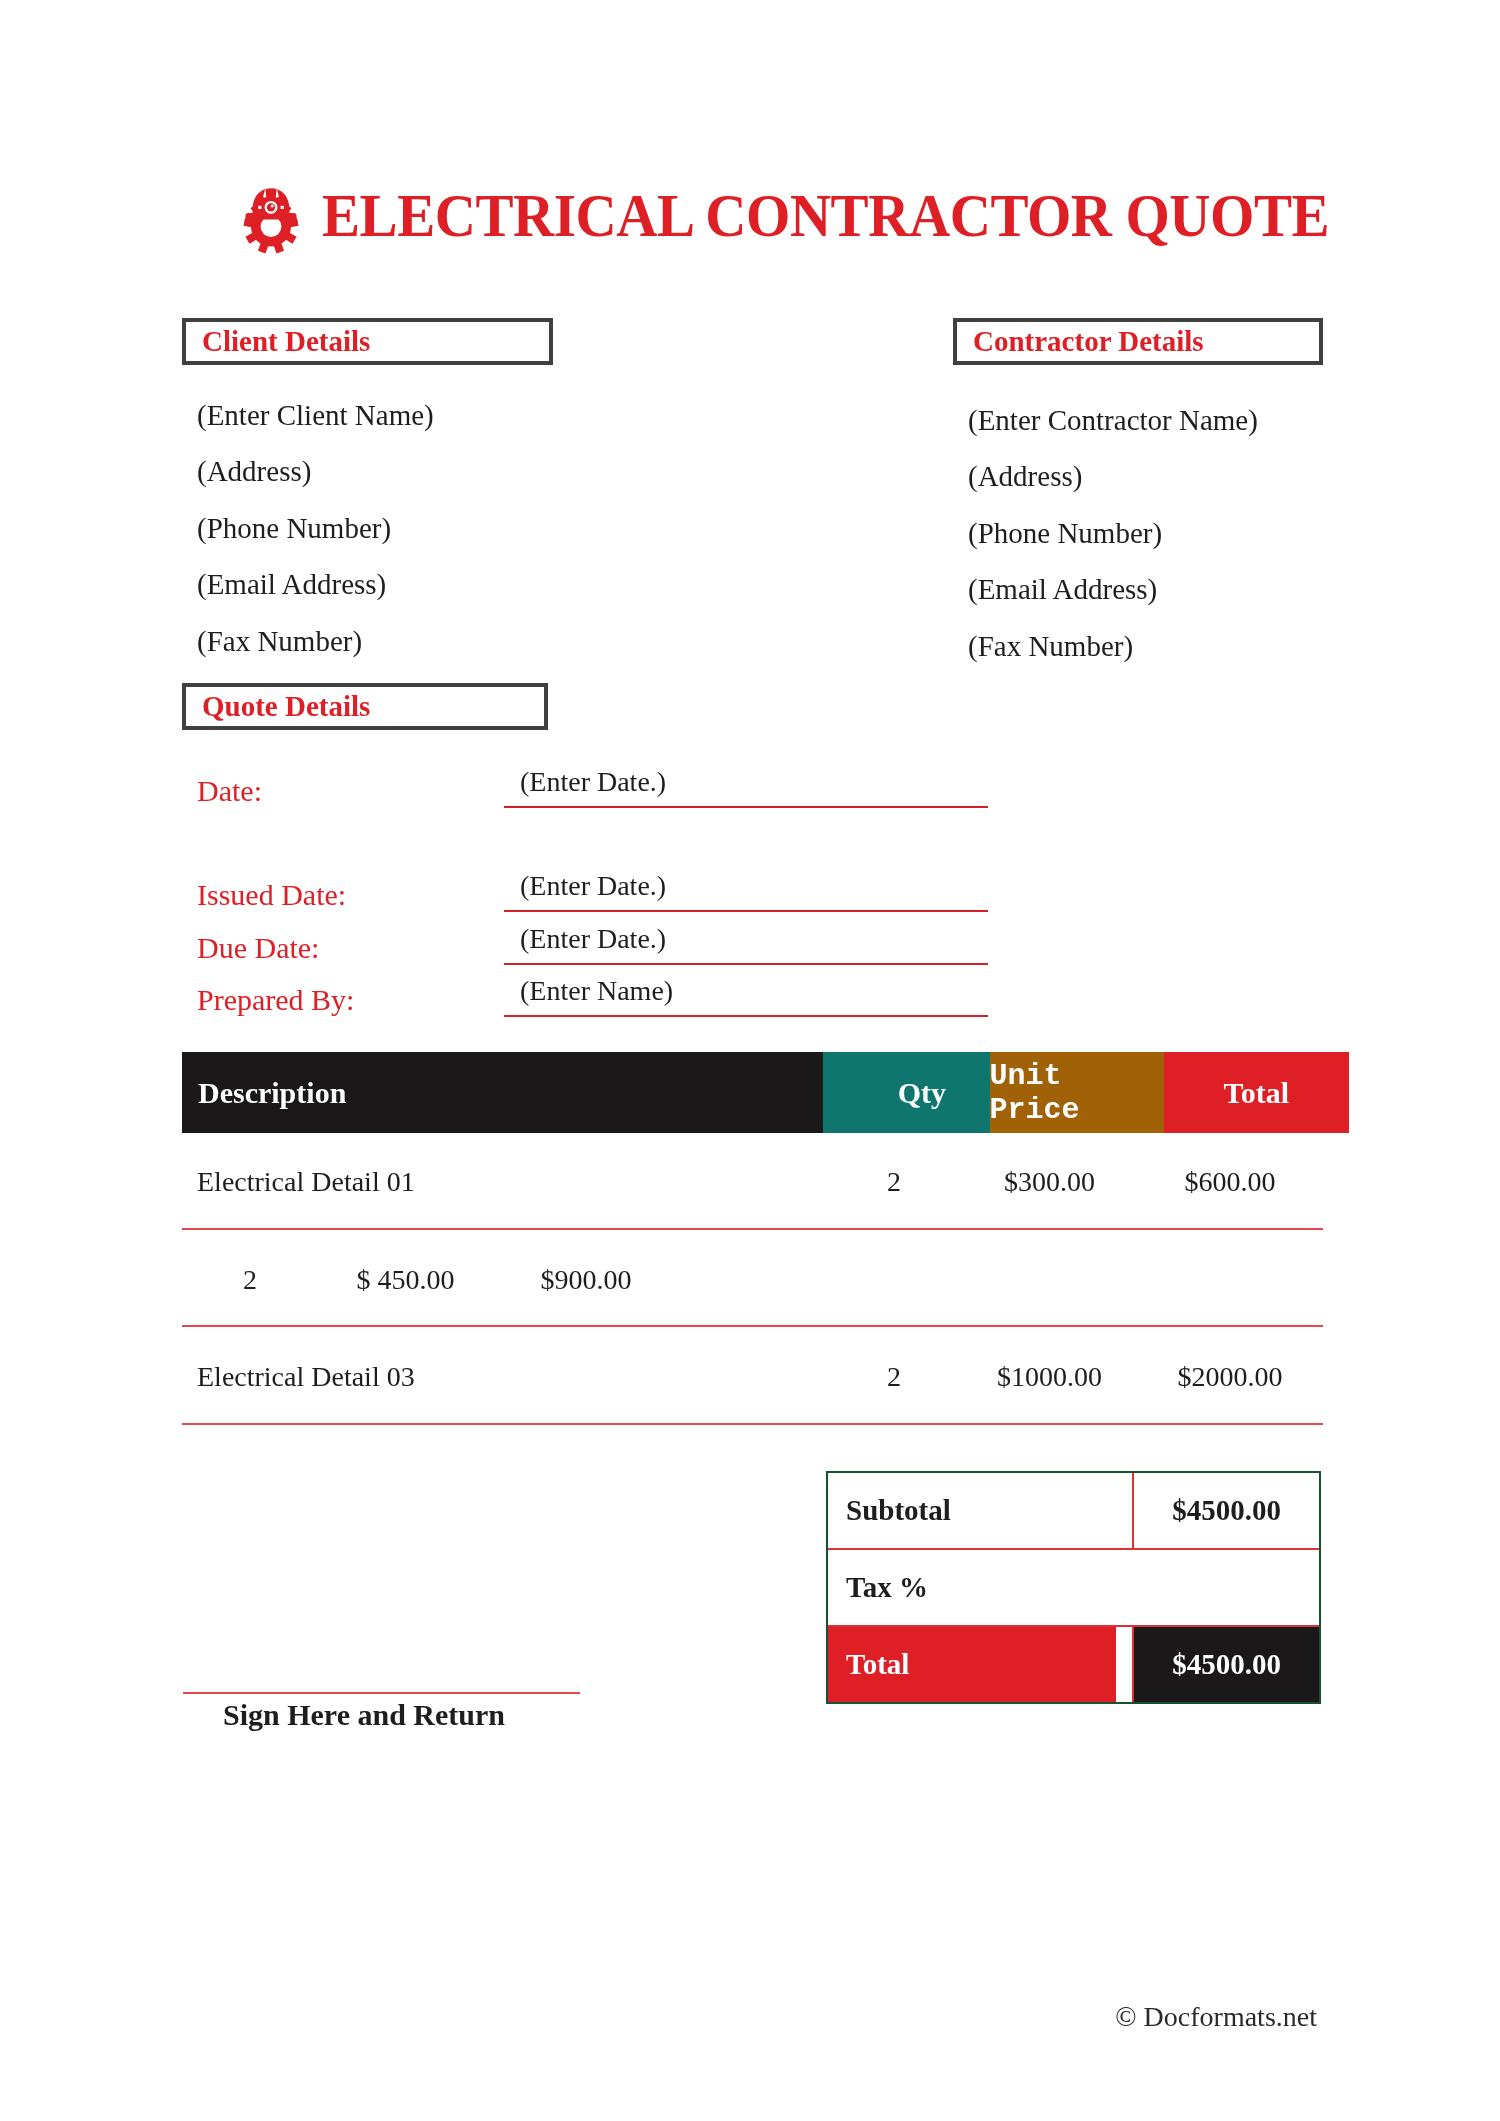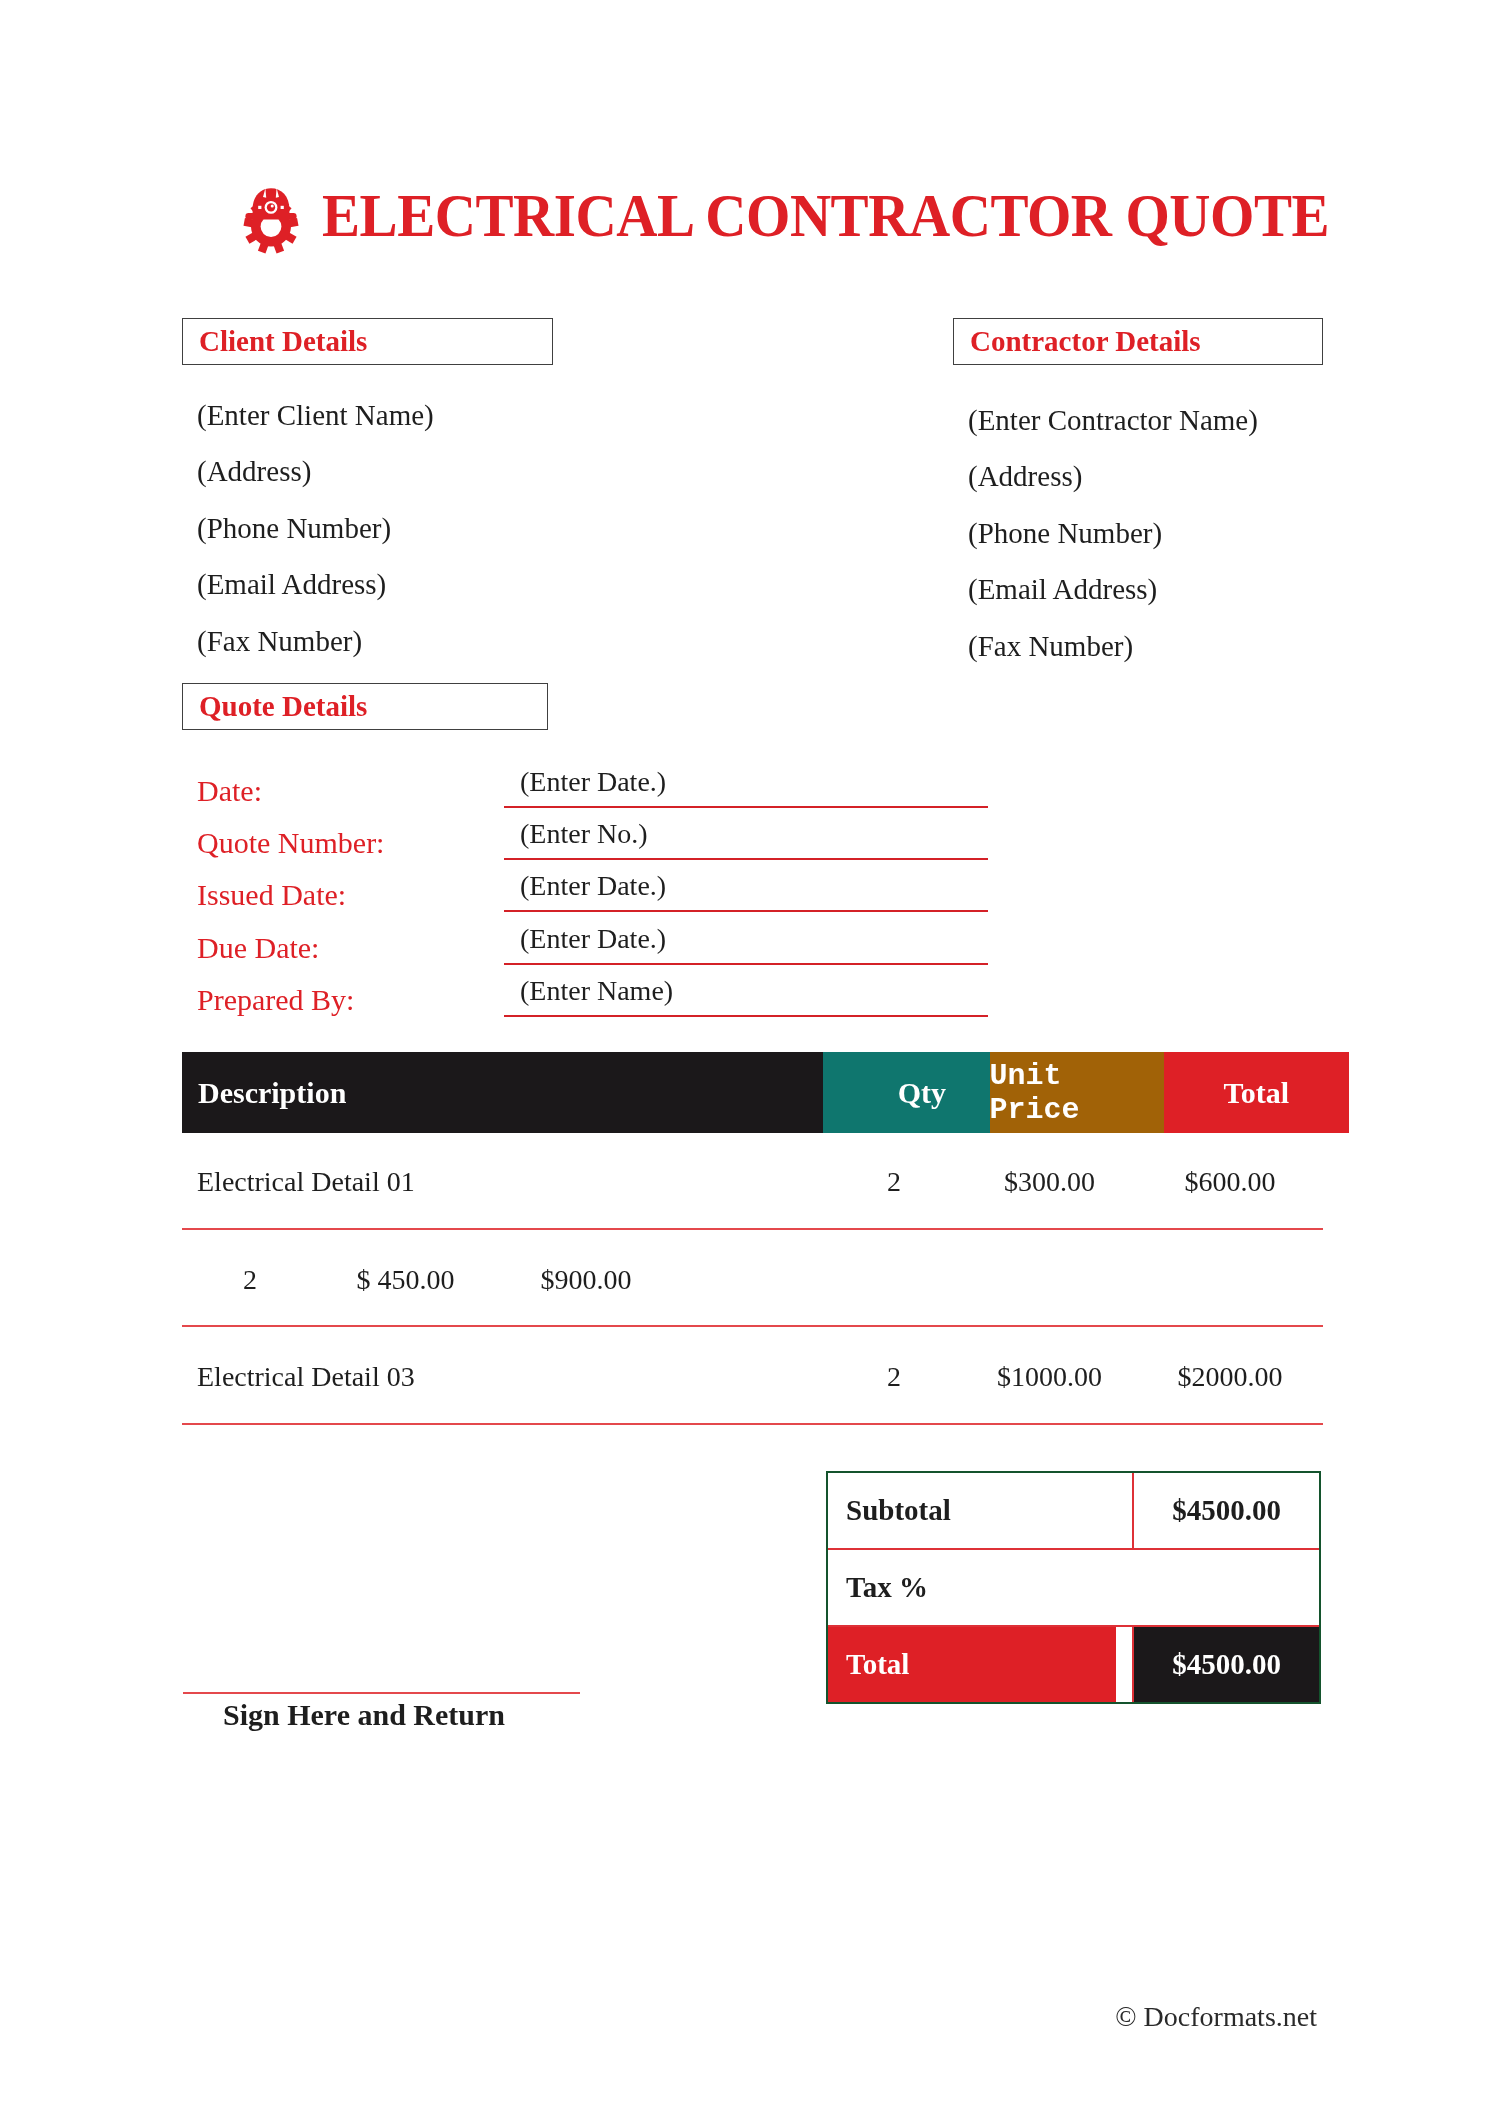--- a/index.html
+++ b/index.html
@@ -12,21 +12,21 @@
   .logo { position:absolute; left:231px; top:175px; width:80px; height:84px; }
   .doc-title {
     position:absolute; left:322px; top:184px;
     font-size:62px; font-weight:bold; color:#de2026;
     letter-spacing:-0.5px; white-space:nowrap; line-height:63px;
     transform:scaleX(0.92); transform-origin:left center;
   }
   
   .head-box {
     position:absolute; height:47px; box-sizing:border-box;
-    border:1px solid #404040; background:#fff;
+    border:4px solid #404040; background:#fff;
     display:flex; align-items:center; padding-left:16px;
     font-size:29px; font-weight:bold; color:#de2026; white-space:nowrap;
   }
   .box-client     { left:182px; top:318px; width:371px; }
   .box-contractor { left:953px; top:318px; width:370px; }
   .box-quote      { left:182px; top:683px; width:366px; }
   
   .lines { position:absolute; font-size:29px; }
   .lines .line { height:56.5px; display:flex; align-items:center; white-space:nowrap; }
   .lines-client     { left:197px; top:387px; }
@@ -152,25 +152,20 @@
 
   <div class="head-box box-quote">
     <span>Quote Details</span>
   </div>
 
   <div class="qrow" style="top:762px;">
     <span class="qlabel">Date:</span>
     <span class="qvalue">(Enter Date.)</span>
     <span class="qline"></span>
   </div>
-  <div class="qrow" style="top:814px;">
-    <span class="qlabel">Quote Number:</span>
-    <span class="qvalue">(Enter No.)</span>
-    <span class="qline"></span>
-  </div>
   <div class="qrow" style="top:866px;">
     <span class="qlabel">Issued Date:</span>
     <span class="qvalue">(Enter Date.)</span>
     <span class="qline"></span>
   </div>
   <div class="qrow" style="top:919px;">
     <span class="qlabel">Due Date:</span>
     <span class="qvalue">(Enter Date.)</span>
     <span class="qline"></span>
   </div>

